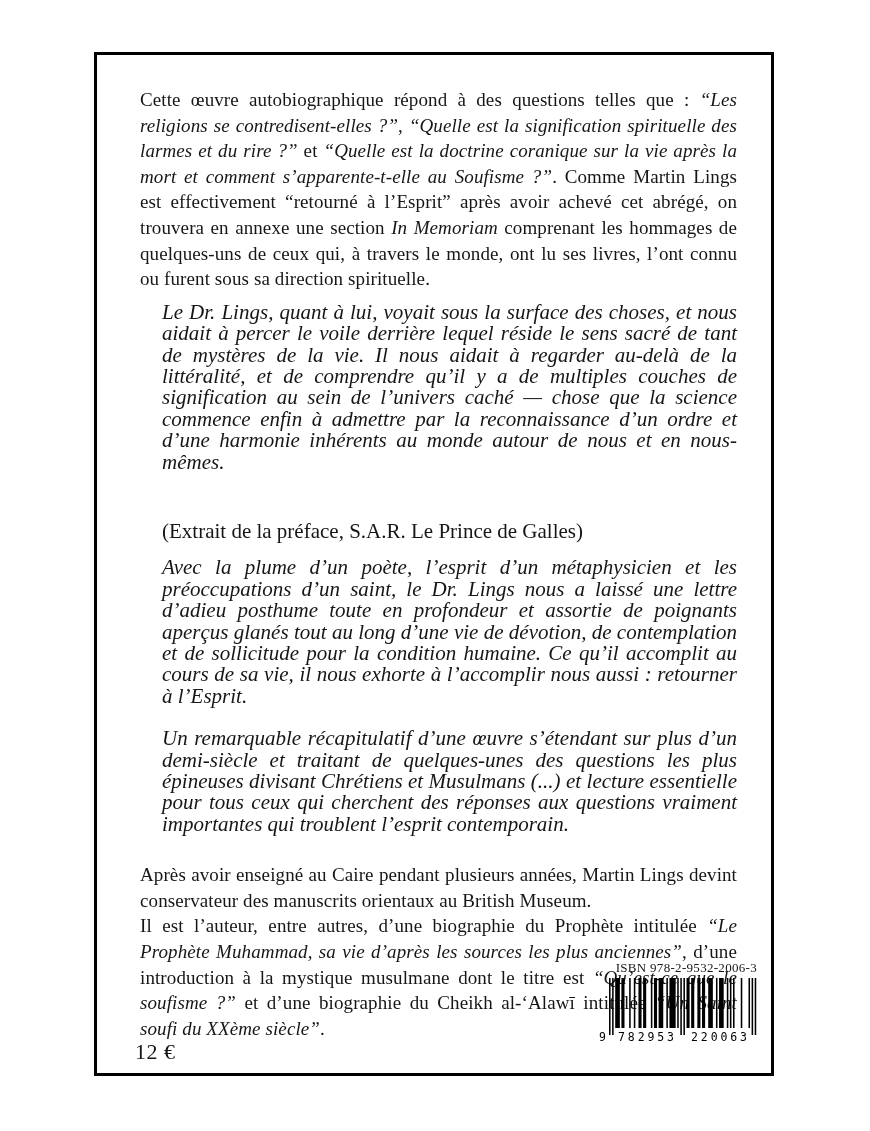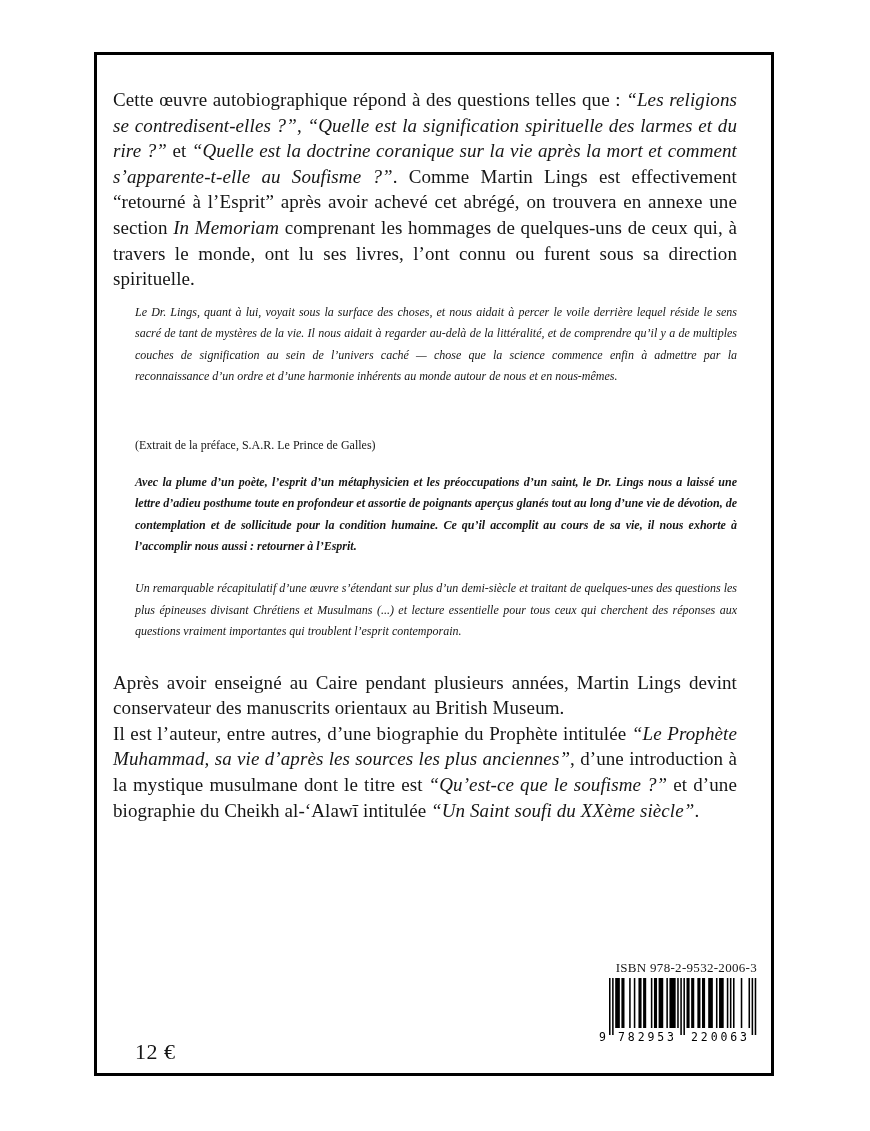--- a/index.html
+++ b/index.html
@@ -5,33 +5,33 @@
   html,body { margin:0; padding:0; background:#ffffff; }
   .page {
     position:relative; width:870px; height:1131px;
     background:#ffffff; overflow:hidden;
     font-family:"Liberation Serif", serif; color:#161616;
   }
   .frame {
     position:absolute; left:94px; top:52px;
     width:680px; height:1024px; box-sizing:border-box;
     border:3px solid #000000; background:#ffffff;
-    padding:32px 34px 0 16px;
+    padding:32px 34px 0 43px;
   }
   .it { font-style:italic; }
   p { margin:0; }
   .para {
     font-size:19px; line-height:25.6px; text-align:justify;
     letter-spacing:0.1px;
   }
   .quote {
-    margin-left:22px; font-size:12px; line-height:21.4px;
+    margin-left:22px; font-size:21px; line-height:21.4px;
   }
   .q1 { margin-top:10px; }
-  .q2 { margin-top:15px;font-weight:bold; }
+  .q2 { margin-top:15px; }
   .q3 { margin-top:21px; }
   .qtext { text-align:justify; }
   .qattr { text-align:left;margin-top:48px; }
   .bio1 { margin-top:27px; }
   .price {
     position:absolute; left:38px; top:984px;
     font-size:22px; letter-spacing:0.5px;
   }
   .barcode-block {
     position:absolute; left:500px; top:906px; width:160px;

